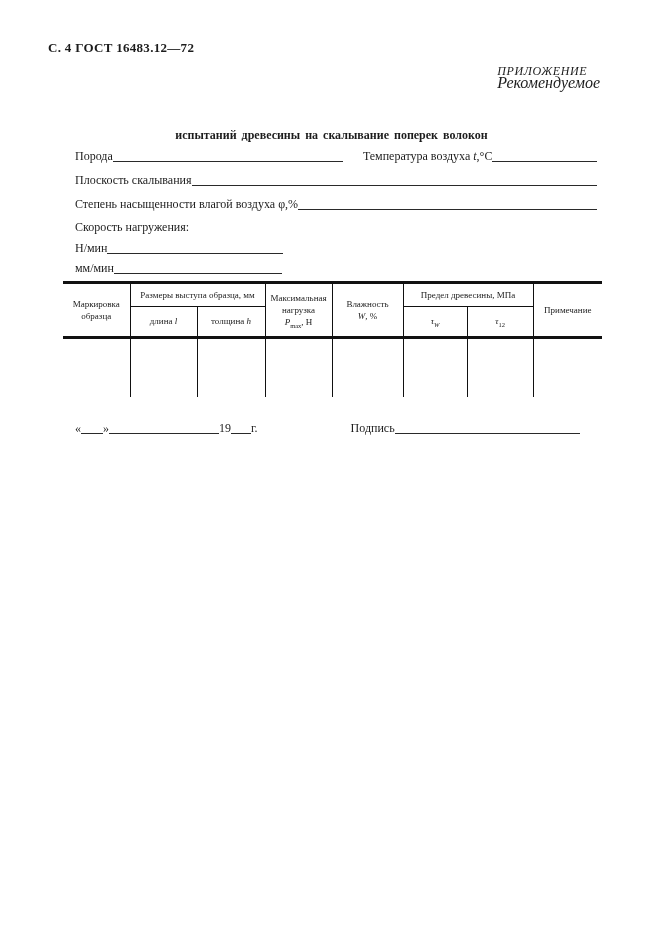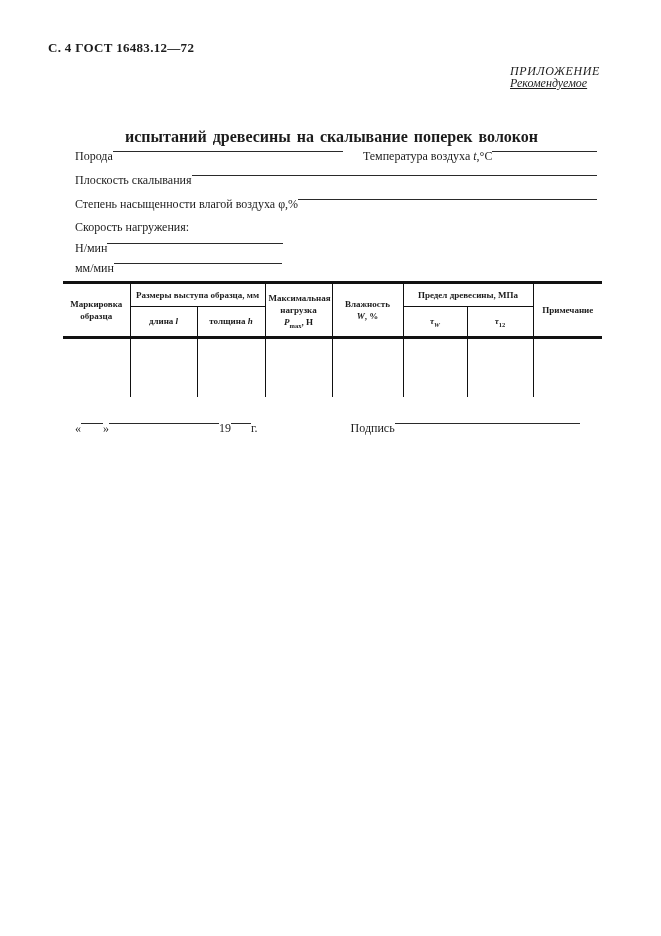--- a/index.html
+++ b/index.html
@@ -8,37 +8,37 @@
     width:661px;height:936px;
     margin:0 auto;
     background:#ffffff;
     font-family:"Liberation Serif", serif;
     color:#1c1c1c;
     overflow:hidden;
   }
   .hdr{position:absolute;left:48px;top:40px;font-size:13px;font-weight:bold;letter-spacing:.3px;}
   .apx{position:absolute;right:61px;top:65px;font-style:italic;line-height:12px;}
   .apx1{font-size:12px;letter-spacing:.6px;}
-  .apx2{font-size:12px;text-decoration:underline;}
+  .apx2{font-size:16px;}
   .ttl{position:absolute;left:0;right:0;top:106px;text-align:center;font-size:13.5px;font-weight:bold;letter-spacing:1px;}
-  .sttl{position:absolute;left:2px;right:0;top:128px;text-align:center;font-size:16px;font-weight:bold;word-spacing:2px;}
+  .sttl{position:absolute;left:2px;right:0;top:128px;text-align:center;font-size:12px;font-weight:bold;word-spacing:2px;}
 
-  .frow{position:absolute;left:75px;right:64px;display:flex;font-size:12px;line-height:13px;white-space:nowrap;}
+  .frow{position:absolute;left:75px;right:64px;display:flex;align-items:flex-end;font-size:12px;line-height:13px;white-space:nowrap;}
   .fl{display:block;border-bottom:1px solid #2a2a2a;height:1px;margin-bottom:1px;}
   .grow{flex:1 1 auto;}
   .ml10{margin-left:20px;}
   .sp{display:block;height:1px;}
 
   table.tbl{
     position:absolute;left:63px;top:281px;width:539px;
     table-layout:fixed;border-collapse:collapse;
     border-top:3px solid #111;
     font-size:9px;line-height:1.35;color:#1c1c1c;
   }
-  .tbl th{font-weight:bold;text-align:center;vertical-align:middle;padding:1px 3px;
+  .tbl th{font-weight:normal;text-align:center;vertical-align:middle;padding:1px 3px;
           border-left:1px solid #111;border-bottom:3px solid #111;}
   .tbl th.nl{border-left:none;}
   .tbl th.grp{border-bottom:1px solid #111;height:20px;}
   .tbl tr.sub th{height:27px;}
   .tbl td{border-left:1px solid #111;height:58px;padding:0;}
   .tbl td.nl{border-left:none;}
   .tbl sub{font-size:6.5px;line-height:0;letter-spacing:0;}
   .tbl i{font-style:italic;}
 
   .sig{top:422px;}

